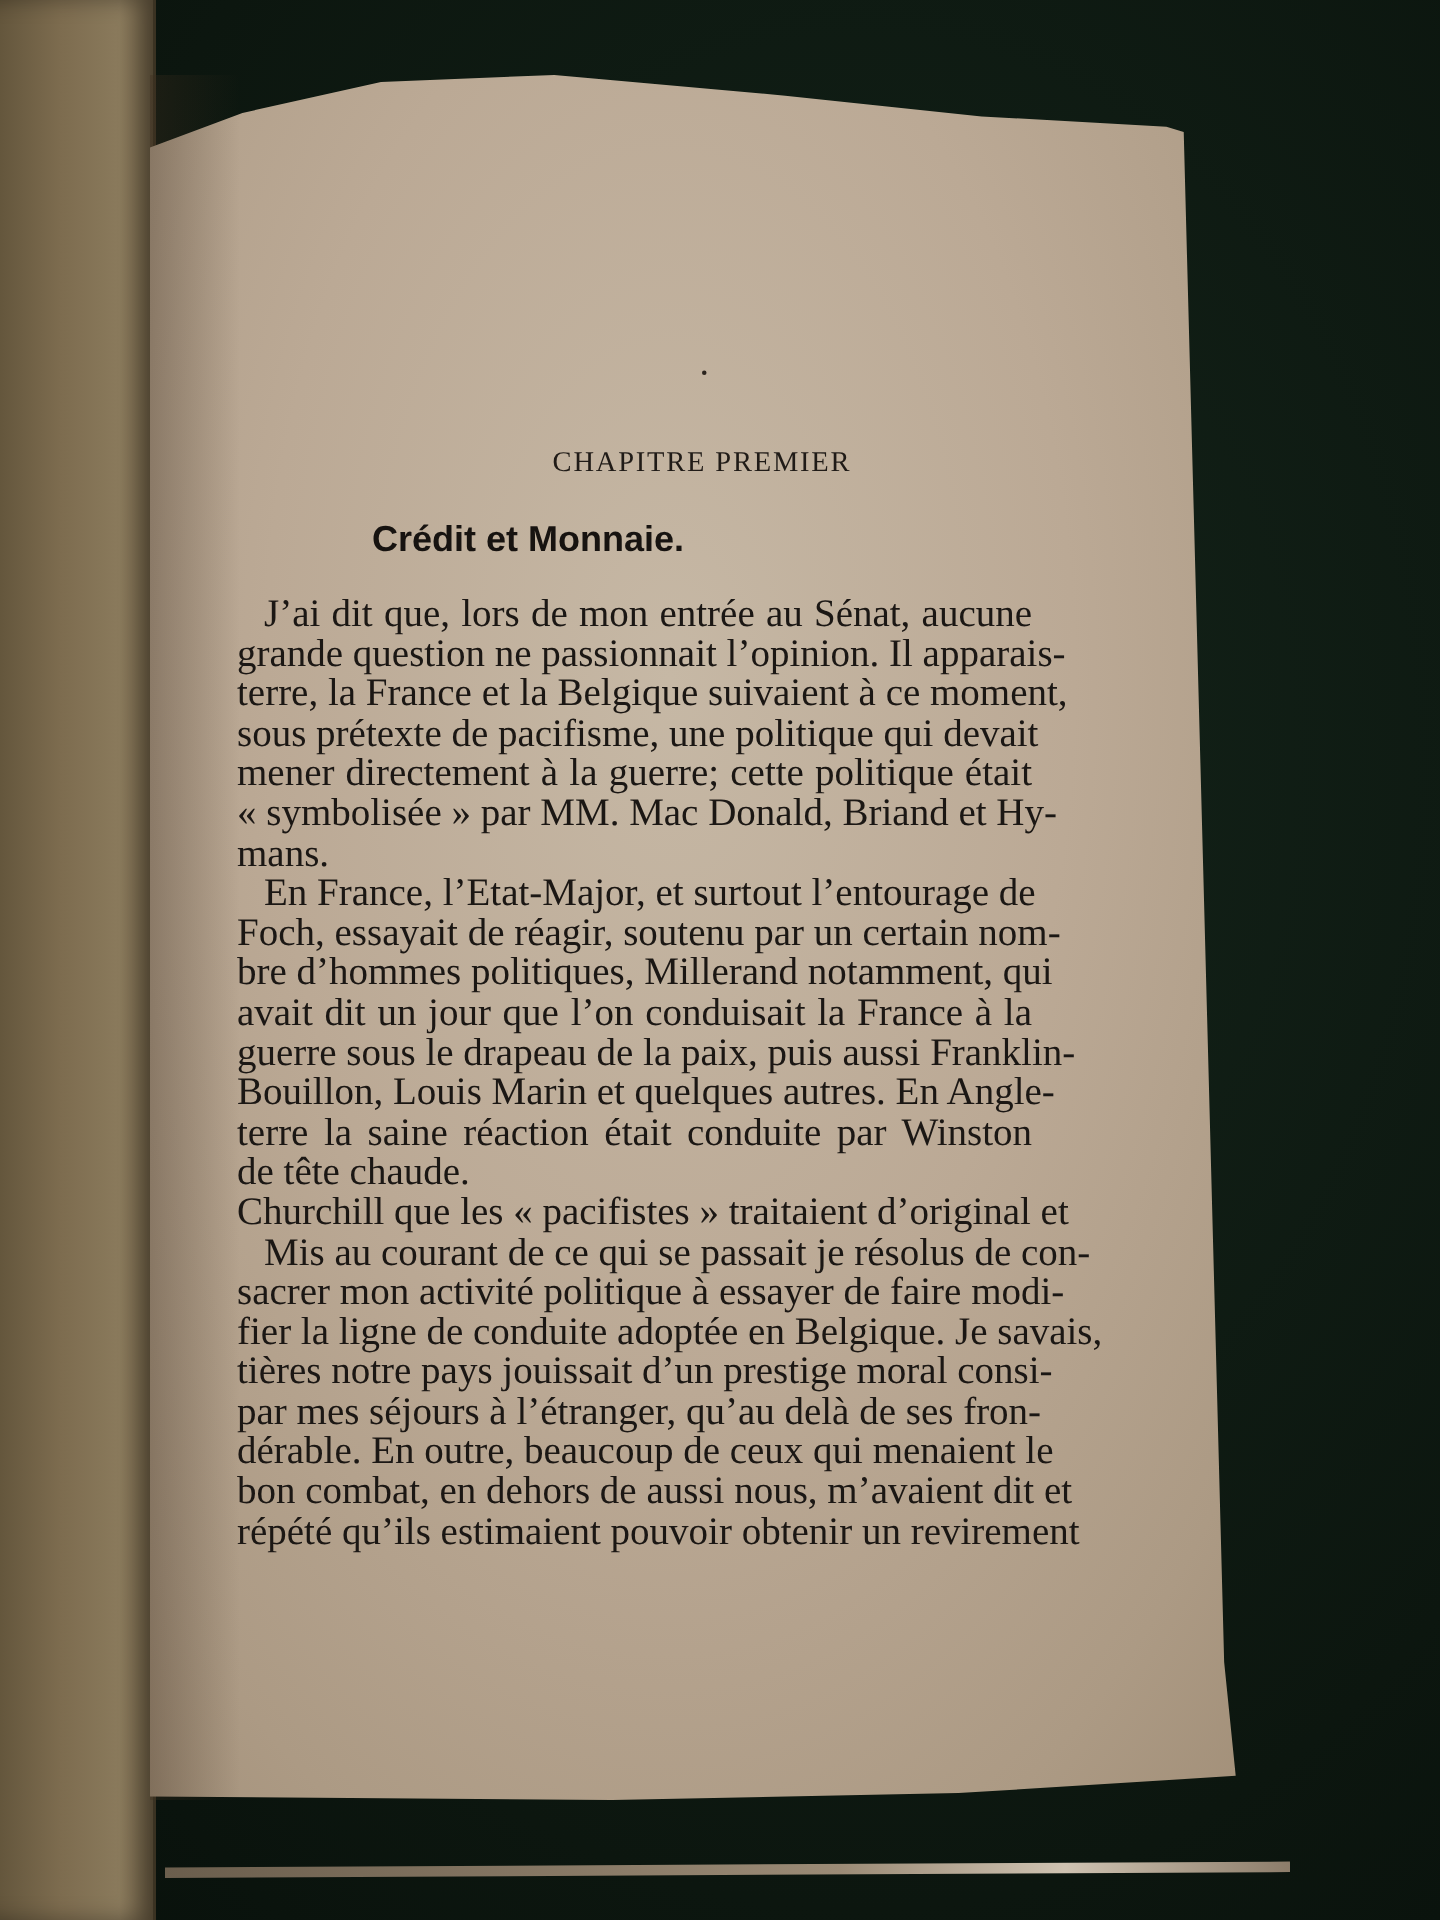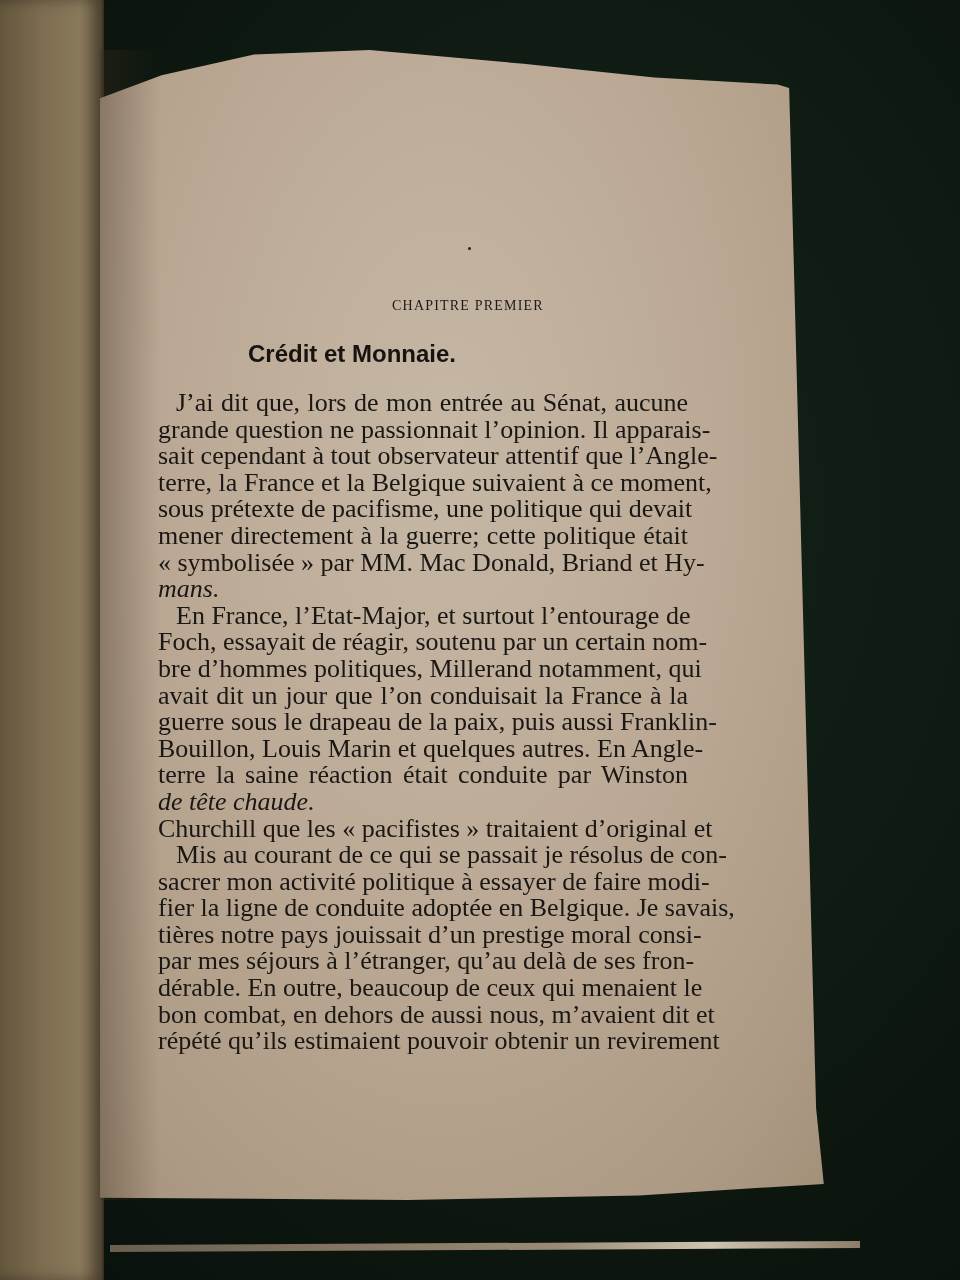--- a/index.html
+++ b/index.html
@@ -60,21 +60,21 @@
     .text-block {
       position: absolute;
       left: 158px;
       top: 298px;
       width: 530px;
       color: #1b1714;
     }
     .chapter-label {
       text-align: center;
       font-family: "Liberation Serif", serif;
-      font-size: 14px;
+      font-size: 19px;
       letter-spacing: 1.2px;
       margin: 0 0 26px 0;
       padding-left: 90px;
       color: #201b17;
     }
     .chapter-title {
       text-align: left;
       font-family: "Liberation Sans", sans-serif;
       font-weight: bold;
       font-size: 24px;
@@ -90,21 +90,20 @@
       text-align: justify;
     }
     .line {
       display: block;
       text-align: justify;
       text-align-last: justify;
       white-space: nowrap;
     }
     .line.last {
       text-align-last: left;
-      font-style: italic;
     }
     .line.indent {
       padding-left: 18px;
     }
     .ornament-dot {
       position: absolute;
       width: 3px;
       height: 3px;
       border-radius: 50%;
       background: #2a231d;
@@ -121,21 +120,20 @@
 
 <div class="ornament-dot" style="left:468px; top:247px;"></div>
 
 <div class="text-block">
   <div class="chapter-label">CHAPITRE PREMIER</div>
   <div class="chapter-title">Crédit et Monnaie.</div>
 
   <div class="para">
     <span class="line indent">J’ai dit que, lors de mon entrée au Sénat, aucune</span>
     <span class="line">grande question ne passionnait l’opinion. Il apparais-</span>
-    <span class="line">sait cependant à tout observateur attentif que l’Angle-</span>
     <span class="line">terre, la France et la Belgique suivaient à ce moment,</span>
     <span class="line">sous prétexte de pacifisme, une politique qui devait</span>
     <span class="line">mener directement à la guerre; cette politique était</span>
     <span class="line">« symbolisée » par MM. Mac Donald, Briand et Hy-</span>
     <span class="line last">mans.</span>
   </div>
 
   <div class="para">
     <span class="line indent">En France, l’Etat-Major, et surtout l’entourage de</span>
     <span class="line">Foch, essayait de réagir, soutenu par un certain nom-</span>

